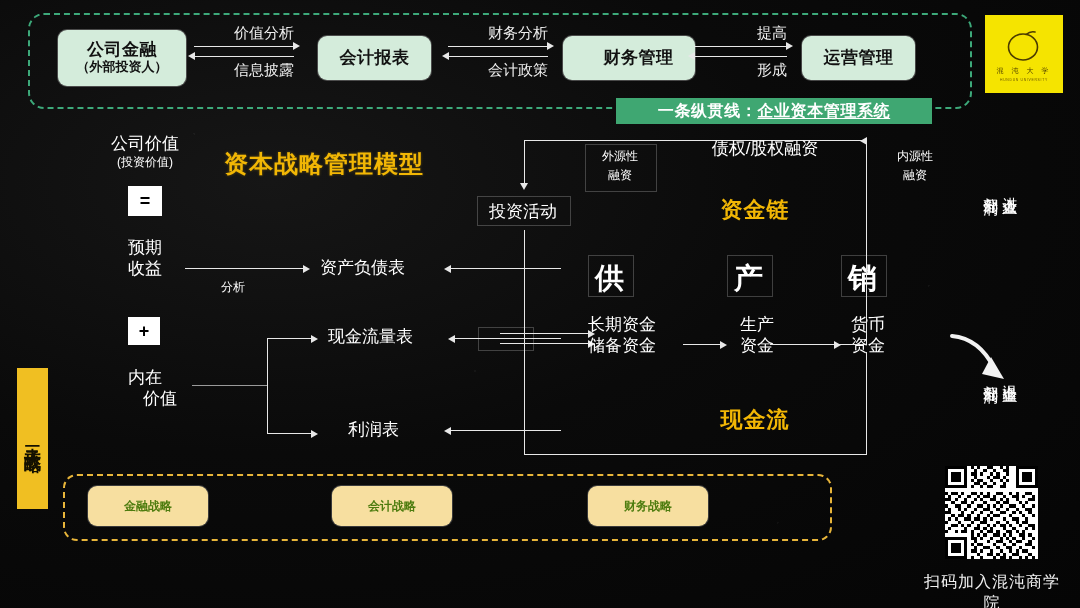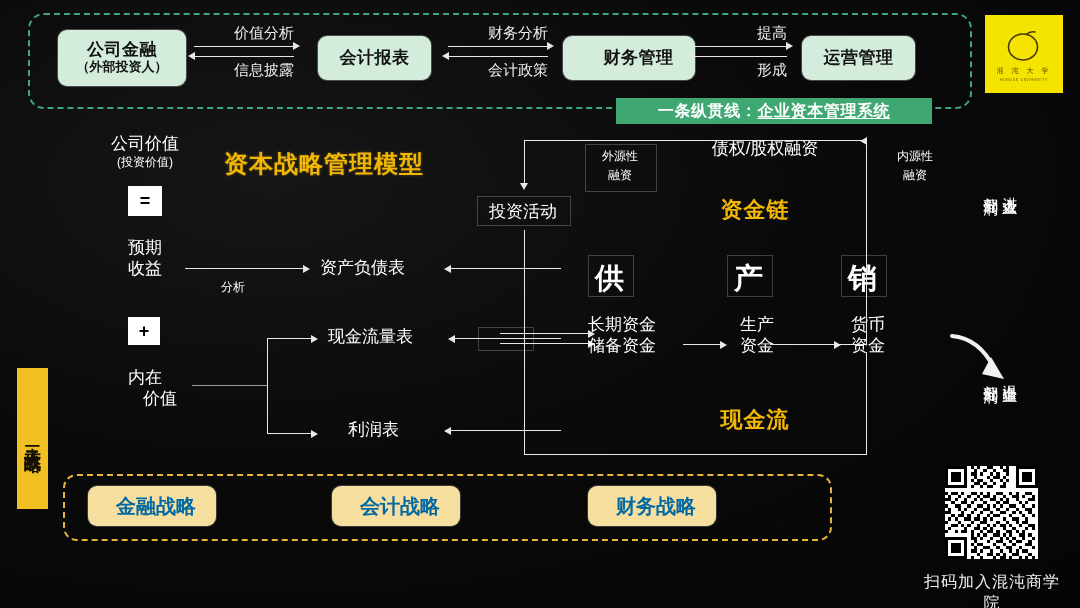--- a/index.html
+++ b/index.html
@@ -69,23 +69,23 @@
   .vline{background:#e8e8e8;width:1.4px;}
   .hline{background:#e8e8e8;height:1.4px;}
   .hline.dim{background:#9a9a9a;}
 
   
   .vert{writing-mode:vertical-rl;text-orientation:upright;
         font-size:15px;line-height:1.25;color:#fff;letter-spacing:1px;}
 
   
   .yellow-dash{border:2.5px dashed #e8b53a;border-radius:14px;}
-  .ybox{background:#f7dfa0;color:#0369a1;font-weight:bold;font-size:20px;
+  .ybox{background:#f7dfa0;color:#4d7c0f;font-weight:bold;font-size:12px;
         border-radius:9px;display:flex;align-items:center;justify-content:center;
-        box-shadow:0 0 0 1px rgba(255,255,255,.2);padding-left:8px;}
+        box-shadow:0 0 0 1px rgba(255,255,255,.2);}
   .ytab{background:#f0bf22;color:#131000;font-weight:bold;
         display:flex;align-items:center;justify-content:center;}
   .ytab span{writing-mode:vertical-rl;text-orientation:upright;
              font-size:17px;letter-spacing:3px;}
 
   
   .qr{background:#fff;display:block;}
   .qrcap{font-size:16px;color:#f0f0f0;letter-spacing:1px;}
 </style>
 </head>

